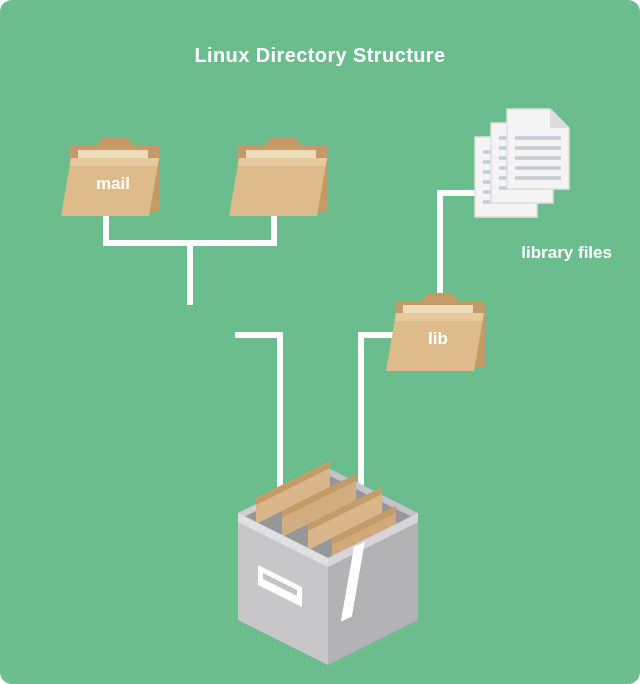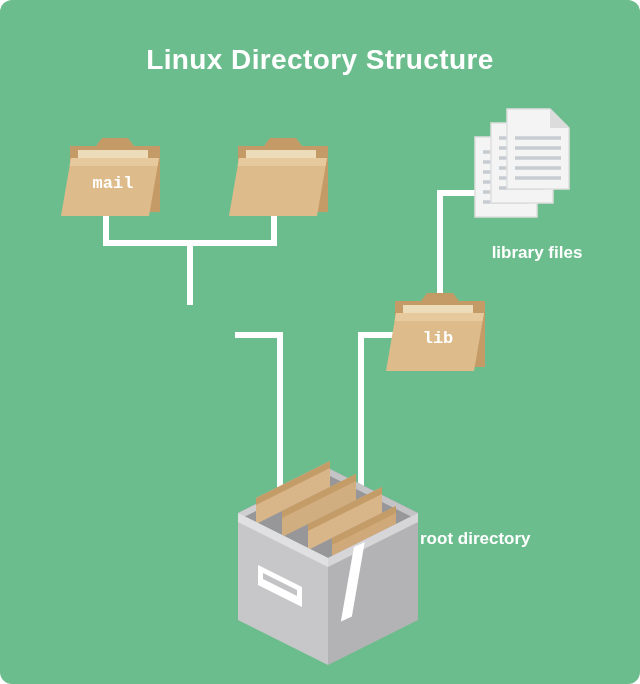--- a/index.html
+++ b/index.html
@@ -1,24 +1,24 @@
 <!DOCTYPE html>
 <html style="--bg: #6cbd8d; --text: #ffffff; --line: #ffffff; --folder_front: #debb8b; --folder_back: #c49b67; --folder_tab_strip: #e6c99c; --folder_paper: #ecdcba; --paper: #f4f4f4; --paper_line: #c6ccd1; --paper_fold: #dcdcdc; --box_left: #c7c7c9; --box_right: #b3b3b5; --box_inside: #97979a; --box_rim: #dddddf; --box_slab: #d8b68a; --box_slab_edge: #c49c68;"><head>
 <meta charset="utf-8">
 <style>
   * { margin:0; padding:0; box-sizing:border-box; }
   html,body { background:#ffffff; font-family:"Liberation Sans", sans-serif; }
   .canvas { position:relative; width:640px; height:684px; background:var(--bg,#6cbd8d); border-radius:12px; overflow:hidden; }
   .title { position:absolute; top:44px; left:0; width:100%; text-align:center; color:var(--text,#fff);
-           font-size:28px; font-weight:bold; letter-spacing:.4px; }
+           font-size:20px; font-weight:bold; letter-spacing:.4px; }
   .line { position:absolute; background:var(--line,#fff); z-index:1; }
   .icon { position:absolute; z-index:2; }
   .folder { width:110px; height:95px; }
   .folder-label { position:absolute; top:48px; left:0; width:100%; text-align:center;
-                  color:var(--text,#fff); font-weight:bold; font-size:17px;font-family:Liberation Mono, monospace; }
+                  color:var(--text,#fff); font-weight:bold; font-size:17px; }
   .caption { position:absolute; z-index:3; color:var(--text,#fff); font-weight:bold; font-size:17px; }
   .f-back  { fill:var(--folder_back,#c49b67); }
   .f-paper { fill:var(--folder_paper,#ecdcba); }
   .f-front { fill:var(--folder_front,#debb8b); }
   .f-strip { fill:var(--folder_tab_strip,#e6c99c); }
   .p-page  { fill:var(--paper,#f4f4f4); stroke:#dedede; stroke-width:1.5; }
   .p-fold  { fill:var(--paper_fold,#dcdcdc); }
   .p-lines { stroke:var(--paper_line,#c6ccd1); stroke-width:3.5; fill:none; }
   .b-inside{ fill:var(--box_inside,#97979a); }
   .b-left  { fill:var(--box_left,#c7c7c9); }
@@ -85,21 +85,21 @@
         <rect class="p-page" x="1" y="1" width="62" height="80"></rect>
         <path class="p-lines" d="M9 16 H55 M9 26 H55 M9 36 H55 M9 46 H55 M9 56 H55 M9 66 H55"></path>
       </g>
       <g transform="translate(32,0)">
         <path class="p-page" d="M1 1 H44 L63 20 V81 H1 Z"></path>
         <path class="p-fold" d="M44 1 L63 20 H44 Z"></path>
         <path class="p-lines" d="M9 30 H55 M9 40 H55 M9 50 H55 M9 60 H55 M9 70 H55"></path>
       </g>
     </svg>
   </div>
-  <div class="caption" style="left:462px;top:243px;width:150px;text-align:center">library files</div>
+  <div class="caption" style="left:462px;top:243px;width:150px;text-align:right">library files</div>
 
   <div class="icon" style="left:228px;top:440px;width:200px;height:230px">
     <svg viewBox="0 0 200 230" width="200" height="230">
       <polygon class="b-inside" points="100,28 190,73 100,118 10,73"></polygon>
       <polygon fill="#cfcfd1" points="100,28 10,73 10,80 100,35"></polygon>
       <polygon fill="#c4c4c6" points="100,28 190,73 190,80 100,35"></polygon>
       <g>
         <polygon class="b-slab" points="28,58 102,21 102,47 28,84"></polygon>
         <polygon class="b-edge" points="28,58 102,21 102,28 28,65"></polygon>
         <polygon points="54,71 128,34 128,60 54,97" fill="#d1ae80"></polygon>
@@ -111,15 +111,14 @@
       </g>
       <polygon class="b-left" points="10,73 100,118 100,225 10,180"></polygon>
       <polygon class="b-right" points="100,118 190,73 190,180 100,225"></polygon>
       <polygon fill="#e0e0e2" points="10,73 100,118 100,127 10,82"></polygon>
       <polygon fill="#d6d6d8" points="100,118 190,73 190,82 100,127"></polygon>
       <polygon fill="#ffffff" points="30,125 74,147 74,167 30,145"></polygon>
       <polygon fill="#c3c3c5" points="35,133 69,150 69,156 35,139"></polygon>
       <text class="slash" transform="translate(112,180) skewY(-24)">/</text>
     </svg>
   </div>
-  <div class="caption" style="left:420px;top:529px">root directory</div>
 
 </div>
 
 </body></html>

